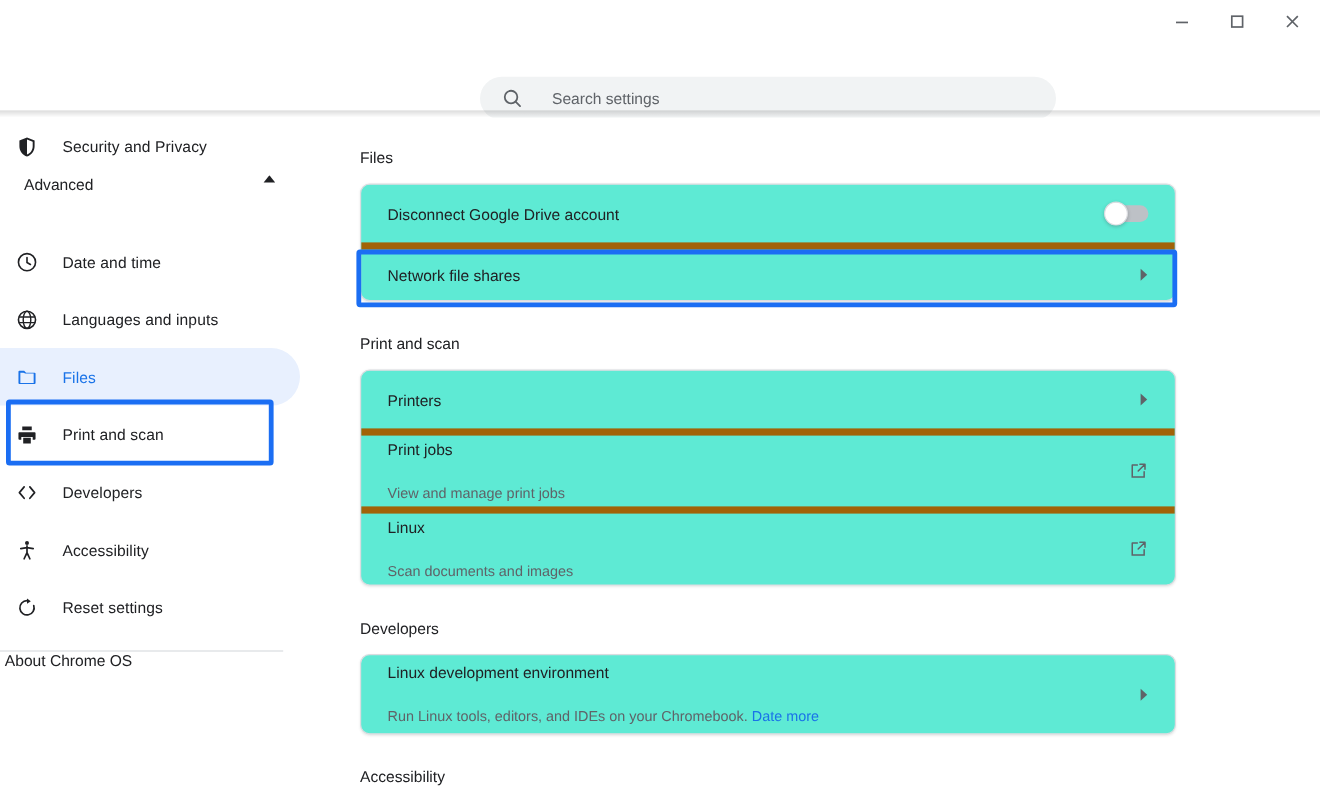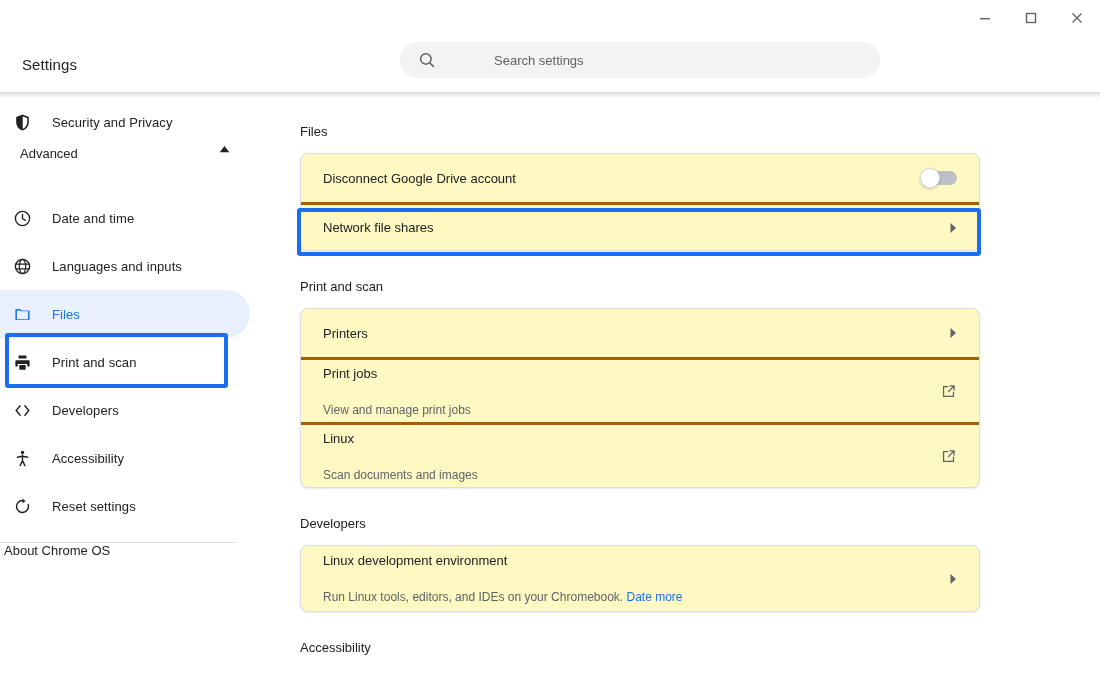--- a/index.html
+++ b/index.html
@@ -30,23 +30,23 @@
   .header {
     position: absolute; top: 36px; left: 0; width: 1100px; height: 56px;
     background: #ffffff;
     display: flex; align-items: center;
   }
   .app-title {
     position: absolute; left: 22px; top: 50%; transform: translateY(-50%);
     font-size: 15px; color: #202124; letter-spacing: .1px;
   }
   .searchbox {
-    position: absolute; left: 400px; top: 42px; width: 480px; height: 36px;
+    position: absolute; left: 400px; top: 64px; width: 480px; height: 36px;
     background: #f1f3f4; border-radius: 18px;
-    display: flex; align-items: center; padding-left: 18px; gap: 34px;
+    display: flex; align-items: center; padding-left: 18px;
   }
   .search-icon { width: 18px; height: 18px; color: #5f6368; flex: 0 0 auto; }
   .search-input {
     border: 0; outline: 0; background: transparent;
     font-family: "Liberation Sans", sans-serif;
     font-size: 13px; color: #5f6368;
     margin-left: 24px; width: 380px; height: 34px;
   }
   .search-input::placeholder { color: #5f6368; opacity: 1; }
 
@@ -110,32 +110,32 @@
     background: #ffffff; overflow: hidden;
   }
   .section-heading {
     font-size: 13px; color: #202124;
     padding-left: 44px; margin-top: 28px; margin-bottom: 14px;
   }
   .section-heading.first { margin-top: 26px; }
 
   .card {
     margin-left: 44px; width: 680px;
-    background: #fef9c3;
+    background: #5eead4;
     border: 1px solid #dadce0;
     border-radius: 8px;
     box-shadow: 0 1px 2px rgba(60,64,67,.12);
     overflow: hidden;
   }
   .row {
     min-height: 48px; display: flex; align-items: center;
     padding: 0 22px 0 22px; cursor: pointer; position: relative;
   }
   .row.tall { min-height: 65px; }
-  .row + .row { border-top: 3px solid #a16207; gap: 16px; }
+  .row + .row { border-top: 6px solid #a16207; gap: 16px; }
   .row-text { flex: 1 1 auto; }
   .row-title { font-size: 13px; color: #202124; line-height: 19px; }
   .row-sub {
     font-size: 12px; color: #5f6368; line-height: 18px; margin-top: 18px;
   }
   .row-sub a { color: #1a73e8; text-decoration: none; }
   .row-end { flex: 0 0 auto; display: flex; align-items: center; color: #5f6368; }
 
   
   .toggle {
@@ -175,23 +175,20 @@
         <rect x="1.5" y="1.5" width="9" height="9" fill="none" stroke="currentColor" stroke-width="1.4"></rect>
       </svg>
     </div>
     <div class="wbtn">
       <svg width="12" height="12" viewBox="0 0 12 12" aria-hidden="true">
         <path d="M1.5 1.5 L10.5 10.5 M10.5 1.5 L1.5 10.5" stroke="currentColor" stroke-width="1.4" fill="none"></path>
       </svg>
     </div>
   </div>
 
-  <div class="header">
-    <div class="app-title">Settings</div>
-  </div>
 
   <div class="searchbox">
     <span class="search-icon">
       <svg width="18" height="18" viewBox="0 0 24 24" aria-hidden="true">
         <path fill="none" stroke="currentColor" stroke-width="2" d="M10.5 3.5a7 7 0 1 0 0 14 7 7 0 0 0 0-14z"></path>
         <path stroke="currentColor" stroke-width="2" stroke-linecap="round" d="M15.8 15.8 L20.5 20.5"></path>
       </svg>
     </span>
     <input class="search-input" type="text" placeholder="Search settings" style="">
   </div>

